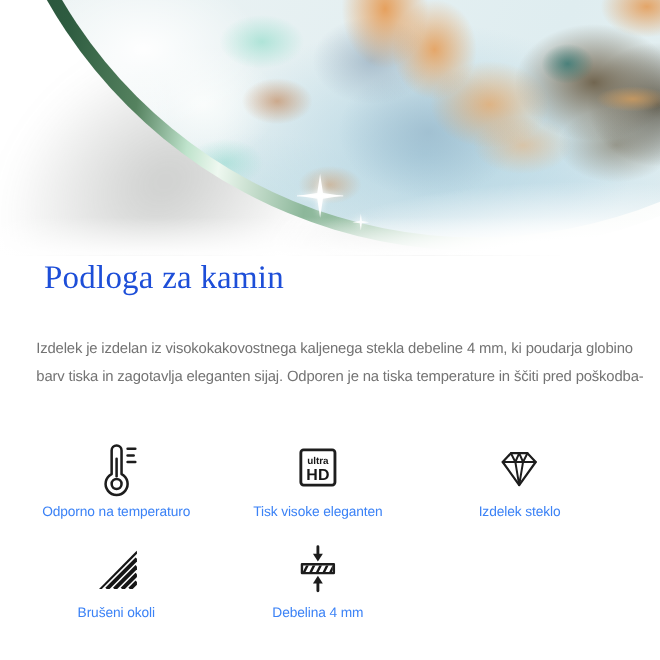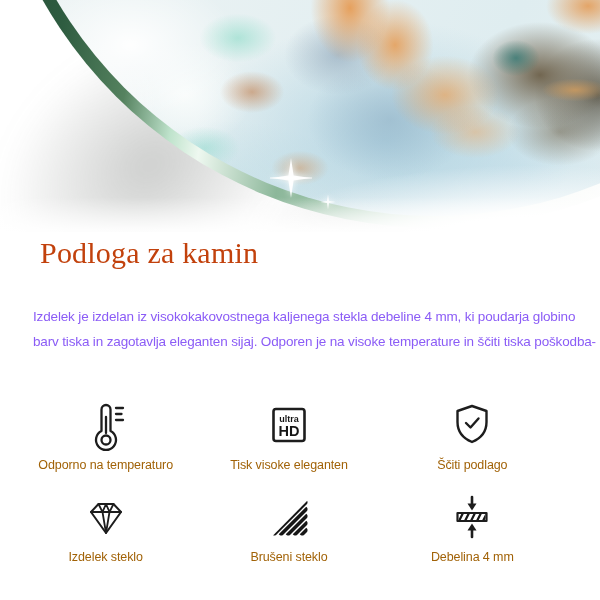--- a/index.html
+++ b/index.html
@@ -63,38 +63,38 @@
     position:absolute;inset:0;pointer-events:none;
     background:
       radial-gradient(400px 125px at 530px 255px, rgba(255,255,255,1) 30%, rgba(255,255,255,0) 72%),
       linear-gradient(to bottom, rgba(255,255,255,0) 85%, rgba(255,255,255,.9) 99%);
   }
 
   
   .headline{
     position:absolute;left:40px;top:234px;
     font-family:"Liberation Serif","DejaVu Serif",serif;
-    font-size:30px;line-height:37px;font-weight:400;color:#c2410c;
+    font-size:30px;line-height:37px;font-weight:400;color:#1d4ed8;
     letter-spacing:.2px;
   }
   .desc{
     position:absolute;left:33px;top:304px;
-    font-size:13.5px;line-height:25.3px;color:#8b5cf6;letter-spacing:-.15px;
+    font-size:13.5px;line-height:25.3px;color:#737373;letter-spacing:-.15px;
     white-space:nowrap;
   }
 
   
   .features{
     position:absolute;left:14px;top:400px;width:550px;
     display:grid;grid-template-columns:repeat(3,1fr);row-gap:20px;
   }
   .feature{display:flex;flex-direction:column;align-items:center;}
   .feature-icon{height:52px;display:flex;align-items:center;justify-content:center;}
   .feature-icon svg{display:block;}
-  .feature-label{margin-top:6px;font-size:12.5px;color:#a16207;letter-spacing:-.1px;}
+  .feature-label{margin-top:6px;font-size:12.5px;color:#3b82f6;letter-spacing:-.1px;}
   .ic{stroke:#1d1d1d;fill:none;stroke-width:2.3;stroke-linecap:round;stroke-linejoin:round;}
   .ic-fill{fill:#1d1d1d;stroke:none;}
   .ic-text{fill:#161616;font-family:"Liberation Sans","DejaVu Sans",sans-serif;font-weight:700;}
 </style>
 </head>
 <body>
 
 <div class="hero">
   <div class="glass-shadow"></div>
   <div class="glass-shadow-2"></div>
@@ -109,21 +109,21 @@
   </svg>
   <div class="hero-fade"></div>
 </div>
 
 <h1 class="headline" style="margin:0;font-weight:400;">
   <div>Podloga za kamin</div>
 </h1>
 
 <div class="desc">
   <div>Izdelek je izdelan iz visokokakovostnega kaljenega stekla debeline 4 mm, ki poudarja globino</div>
-  <div>barv tiska in zagotavlja eleganten sijaj. Odporen je na visoke temperature in ščiti tiska poškodba-</div>
+  <div>barv tiska in zagotavlja eleganten sijaj. Odporen je na tiska temperature in ščiti pred poškodba-</div>
 </div>
 
 <div class="features">
 
   <div class="feature">
     <div class="feature-icon">
       <svg width="46" height="52" viewBox="0 0 46 52">
         <path class="ic" d="M18.5 9.5 a4.5 4.5 0 0 1 9 0 V31 a10 10 0 1 1 -9 0 Z"></path>
         <circle class="ic" cx="23" cy="40" r="4.5"></circle>
         <line class="ic" x1="23" y1="17" x2="23" y2="33"></line>
@@ -139,29 +139,20 @@
     <div class="feature-icon">
       <svg width="46" height="52" viewBox="0 0 46 52">
         <rect class="ic" x="7.5" y="9" width="31" height="32" rx="2.5" style="stroke-width:2.6"></rect>
         <text class="ic-text" x="23" y="21.5" font-size="9" text-anchor="middle">ultra</text>
         <text class="ic-text" x="23" y="36" font-size="14.5" text-anchor="middle">HD</text>
       </svg>
     </div>
     <div class="feature-label">Tisk visoke eleganten</div>
   </div>
 
-  <div class="feature">
-    <div class="feature-icon">
-      <svg width="46" height="52" viewBox="0 0 46 52">
-        <path class="ic" style="stroke-width:2.4" d="M23 6 L37.5 11 V22 C37.5 31.5 31.5 38.5 23 42 C14.5 38.5 8.5 31.5 8.5 22 V11 Z"></path>
-        <polyline class="ic" style="stroke-width:2.4" points="17 23 21.5 27.5 29.5 18.5"></polyline>
-      </svg>
-    </div>
-    <div class="feature-label">Ščiti podlago</div>
-  </div>
 
   <div class="feature">
     <div class="feature-icon">
       <svg width="46" height="52" viewBox="0 0 46 52">
         <path class="ic" style="stroke-width:2" d="M8 20 L15.5 12 H30.5 L38 20 L23 41 Z"></path>
         <path class="ic" style="stroke-width:1.8" d="M8 20 H38 M15.5 12 L19.5 20 L23 12 L26.5 20 L30.5 12 M19.5 20 L23 41 M26.5 20 L23 41"></path>
       </svg>
     </div>
     <div class="feature-label">Izdelek steklo</div>
   </div>
@@ -176,21 +167,21 @@
           </defs>
         <g clip-path="url(#triClip)" stroke="#161616" stroke-width="3.6">
           <line x1="7" y1="43.5" x2="41.5" y2="9"></line>
           <line x1="14" y1="43.5" x2="41.5" y2="16"></line>
           <line x1="21" y1="43.5" x2="41.5" y2="23"></line>
           <line x1="28" y1="43.5" x2="41.5" y2="30"></line>
           <line x1="35" y1="43.5" x2="41.5" y2="37"></line>
         </g>
       </svg>
     </div>
-    <div class="feature-label">Brušeni steklo</div>
+    <div class="feature-label">Brušeni okoli</div>
   </div>
 
   <div class="feature">
     <div class="feature-icon">
       <svg width="46" height="52" viewBox="0 0 46 52">
         <defs>
             <clipPath id="barClip">
               <rect x="9.5" y="22" width="27" height="6"></rect>
             </clipPath>
           </defs>

